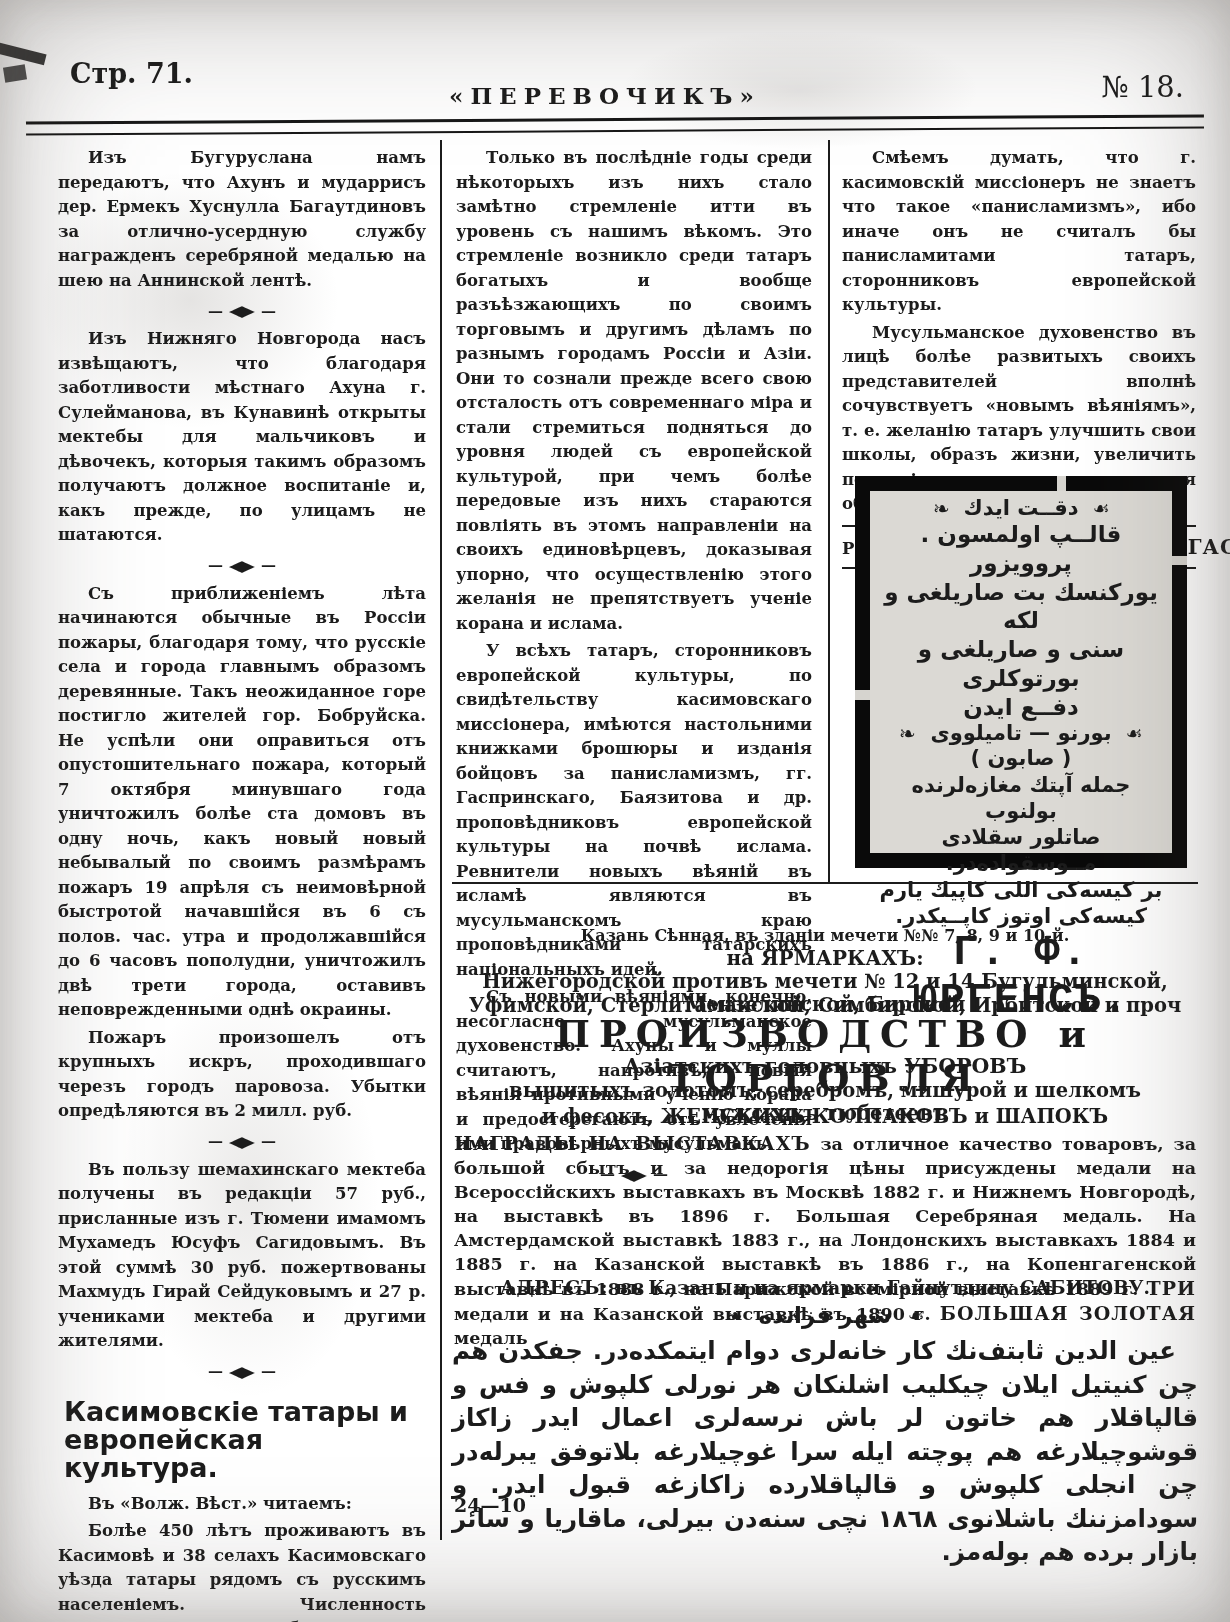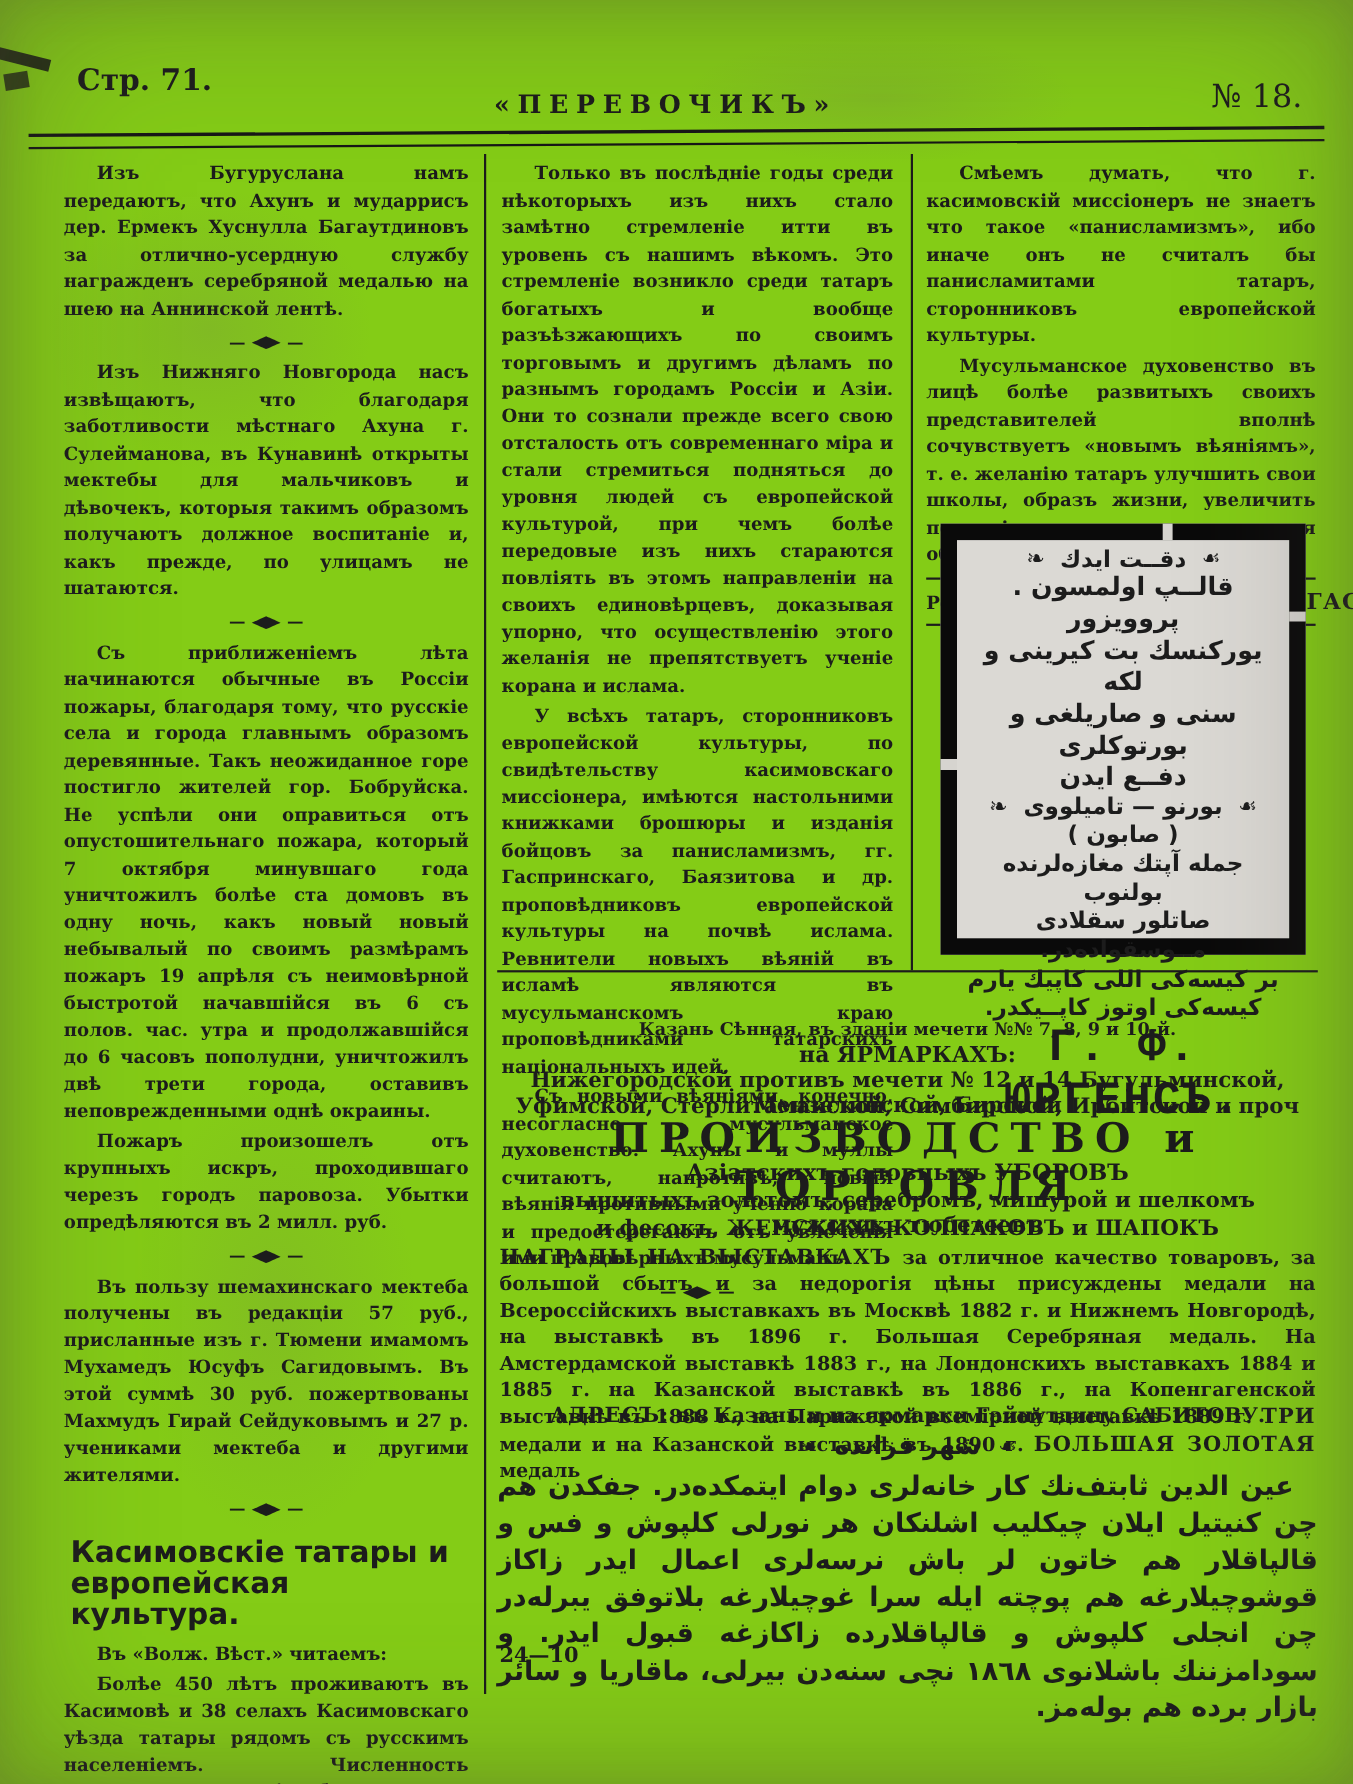--- a/index.html
+++ b/index.html
@@ -1,18 +1,18 @@
 <!DOCTYPE html>
 <html><head>
 <meta charset="utf-8">
 <style>
   html,body{margin:0;padding:0;background:#8f8d88;}
   .page{
     position:relative;width:1230px;height:1622px;margin:0 auto;
-    background:#84cc16;overflow:hidden;
+    background:#ffffff;overflow:hidden;
     font-family:"DejaVu Serif", serif;color:#1c1c1c;
   }
   .vignette{position:absolute;inset:0;pointer-events:none;
     box-shadow:inset 0 0 150px rgba(70,64,58,.38), inset 0 0 40px rgba(70,64,58,.18);}
   .stain{position:absolute;pointer-events:none;border-radius:50%;}
   .stain.s1{left:40px;top:170px;width:300px;height:260px;
     background:radial-gradient(ellipse at center, rgba(110,104,96,.18), transparent 70%);}
   .stain.s2{left:620px;top:30px;width:360px;height:120px;
     background:radial-gradient(ellipse at center, rgba(110,104,96,.16), transparent 70%);}
   .stain.s3{left:120px;top:980px;width:260px;height:420px;
@@ -166,21 +166,21 @@
   <div class="soap-box">
     <div class="gap g1"></div>
     <div class="gap g2"></div>
     <div class="gap g3"></div>
     <div class="box-heading">
       <span class="fleuron">☙</span>
       <span>دقــت ايدك</span>
       <span class="fleuron flip">☙</span>
     </div>
     <div class="box-line big">قالــپ اولمسون . پروويزور</div>
-    <div class="box-line big">يوركنسك بت كيرينى و لكه</div>
+    <div class="box-line big">يوركنسك بت صاريلغى و لكه</div>
     <div class="box-line big">سنى و صاريلغى و بورتوكلرى</div>
     <div class="box-line big">دفــع ايدن</div>
     <div class="box-heading">
       <span class="fleuron">☙</span>
       <span>بورنو — تاميلووى</span>
       <span class="fleuron flip">☙</span>
     </div>
     <div class="box-line">( صابون )</div>
     <div class="box-line">جمله آپتك مغازه‌لرنده بولنوب</div>
     <div class="box-line">صاتلور سقلادى مــوسقواده‌در.</div>

